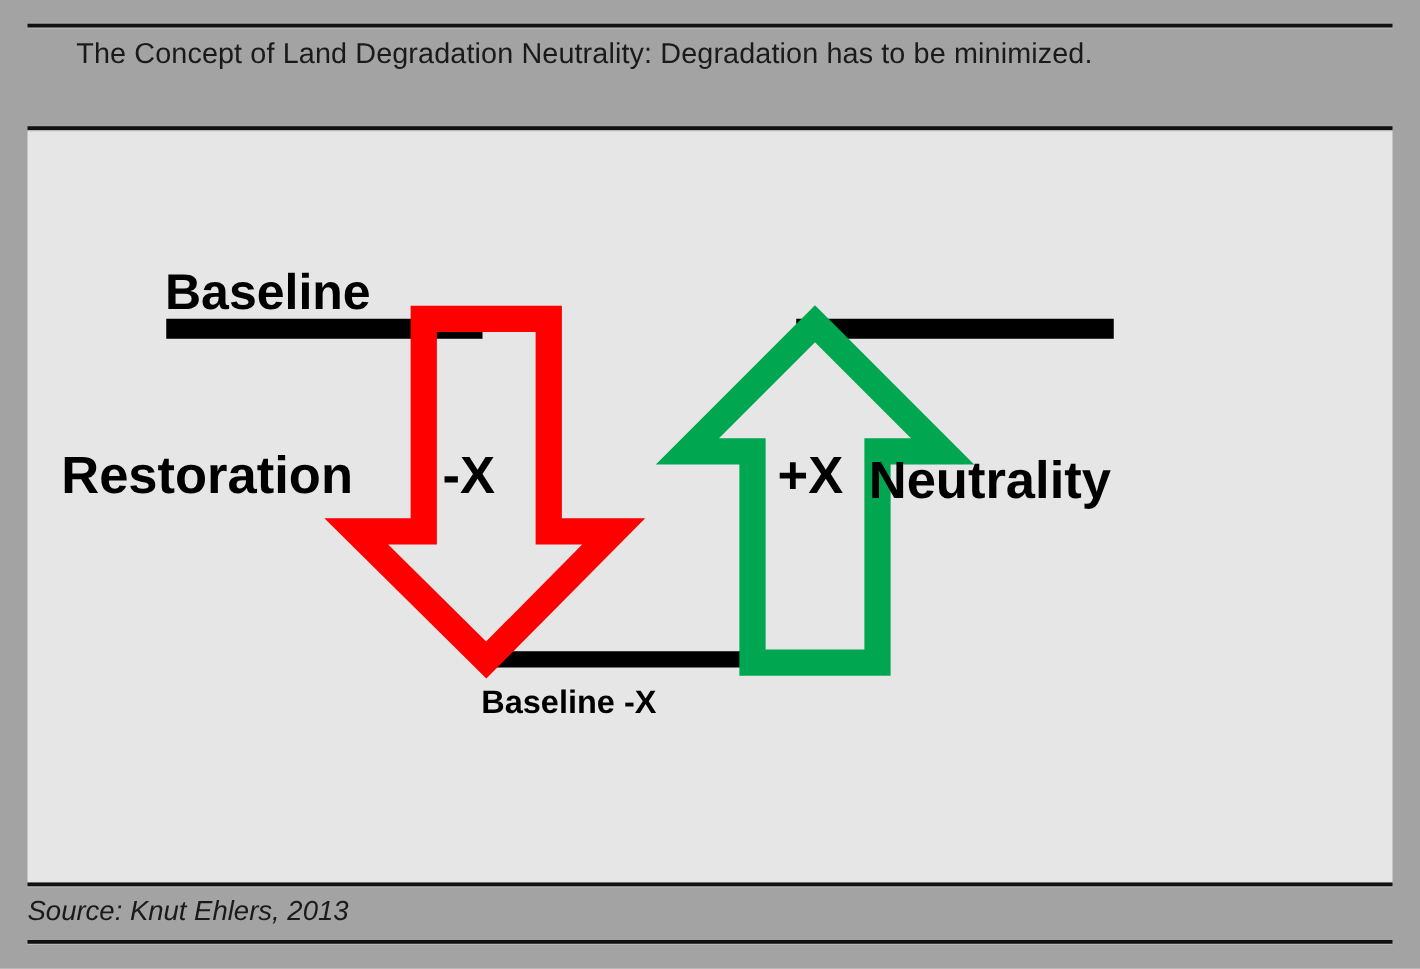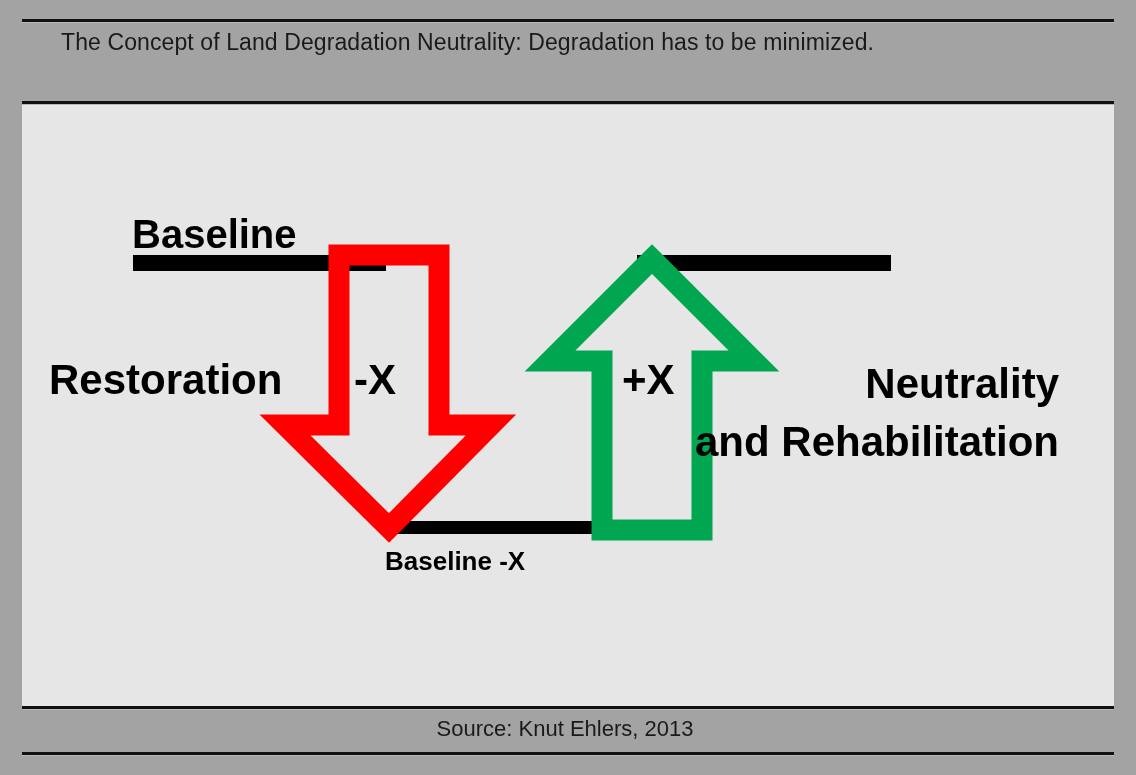--- a/index.html
+++ b/index.html
@@ -147,24 +147,25 @@
     font-size: 26px;
     line-height: 44px;
   }
 
   
   #source {
     position: absolute;
     left: 22px;
     top: 714px;
     width: 1086px;
-    text-align: center;
+    text-align: left;
     font-size: 22px;
     line-height: 30px;
     color: #1a1a1a;
+    font-style: italic;
   }
 </style>
 </head>
 <body>
 
 <div id="figure">
 
   <div class="rule shadow" id="rule-top"></div>
 
   <div id="caption">
@@ -204,21 +205,20 @@
     <div class="lbl" id="label-baseline">Baseline</div>
 
     <div class="lbl" id="label-degradation">Restoration</div>
 
     <div class="lbl" id="label-minus-x">-X</div>
 
     <div class="lbl" id="label-plus-x">+X</div>
 
     <div class="lbl" id="label-restoration">
       <span class="rs-line">Neutrality</span>
-      <span class="rs-line">and Rehabilitation</span>
     </div>
 
     <div class="lbl" id="label-baseline-minus-x">Baseline -X</div>
 
   </div>
 
   <div class="rule shadow" id="rule-panel"></div>
 
   <div id="source">Source: Knut Ehlers, 2013</div>
 

